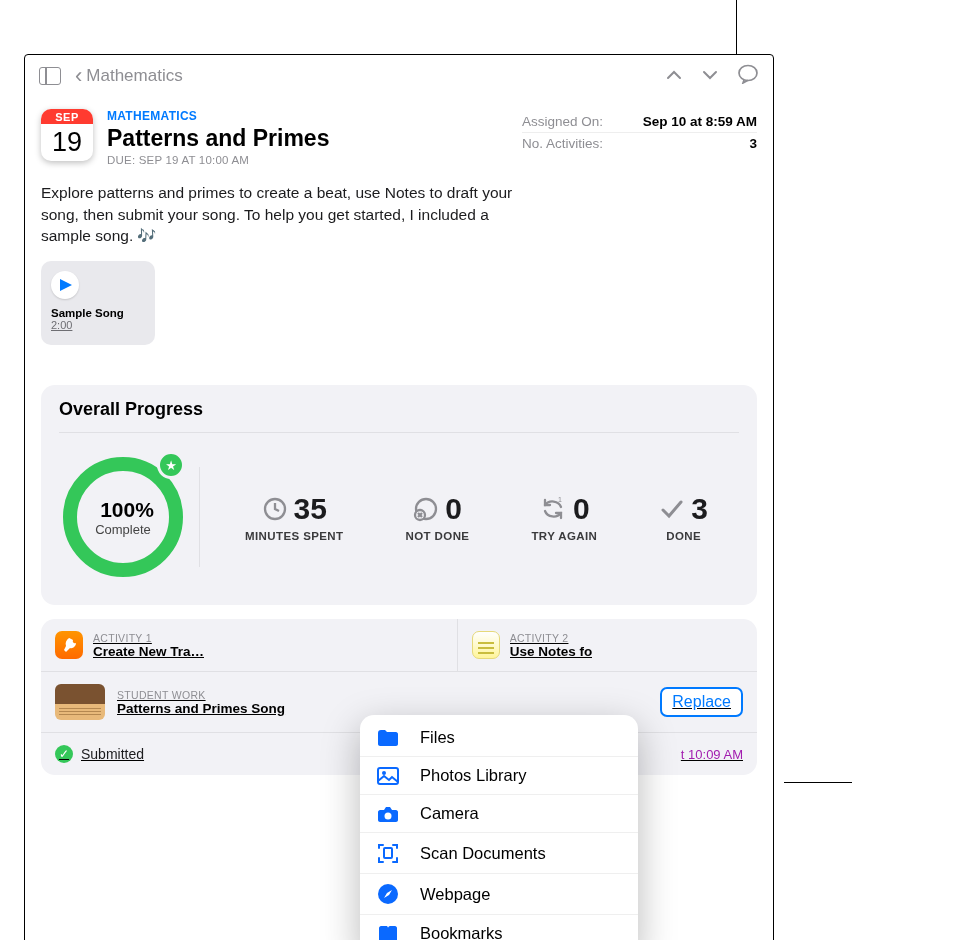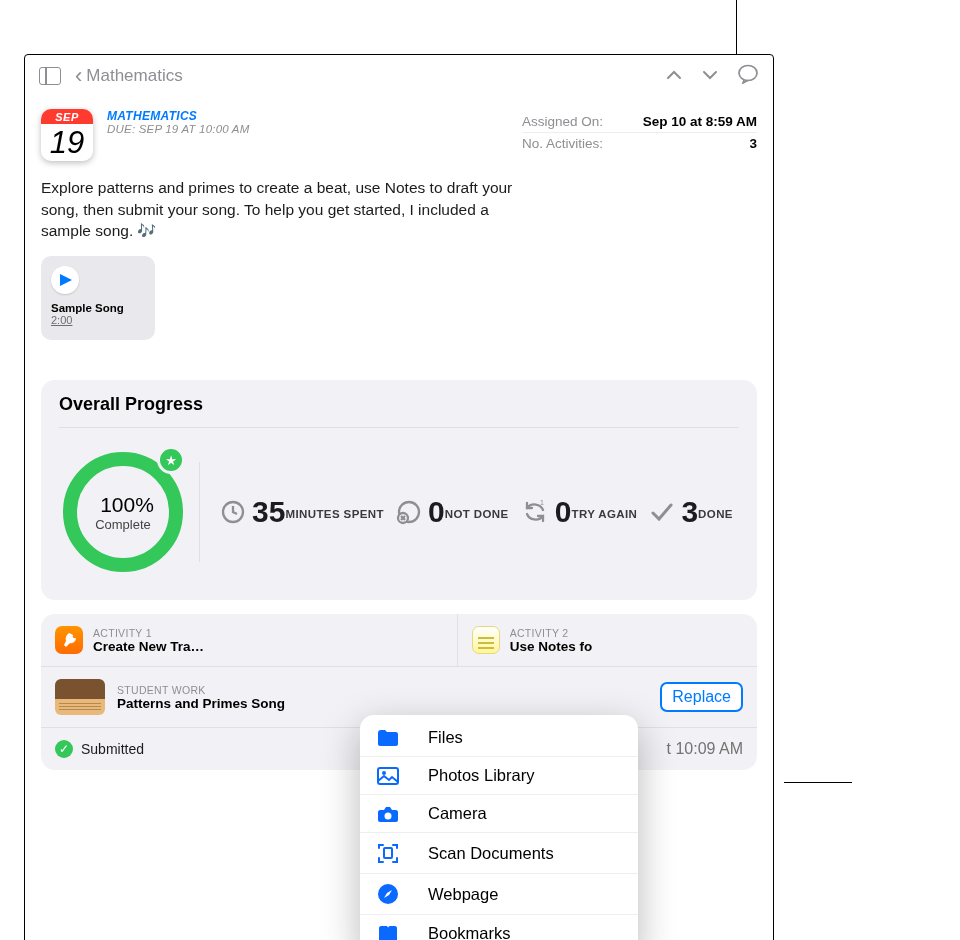--- a/index.html
+++ b/index.html
@@ -14,24 +14,24 @@
     .back-nav { display: flex; align-items: center; color: #8e8e93; font-size: 17px; }
     .back-nav .chev { margin-right: 4px; font-size: 22px; line-height: 1; }
     .tb-icon { color: #8e8e93; margin-left: 18px; }
 
     
     .callout-top { position: absolute; top: 0; left: 736px; width: 1px; height: 62px; background: #000; }
     .callout-right { position: absolute; top: 782px; left: 784px; width: 68px; height: 1px; background: #000; }
 
     
     .header { display: flex; padding: 12px 16px 8px 16px; }
-    .header-left { display: flex; flex: 1; font-style: italic; }
+    .header-left { display: flex; flex: 1; }
     .cal-icon { width: 52px; height: 52px; border-radius: 10px; box-shadow: 0 2px 6px rgba(0,0,0,0.25); overflow: hidden; margin-right: 14px; display: flex; flex-direction: column; }
     .cal-top { background: #ff3b30; color: #fff; font-size: 11px; font-weight: 600; text-align: center; padding: 2px 0 1px 0; letter-spacing: 0.5px; }
-    .cal-bottom { flex: 1; display: flex; align-items: center; justify-content: center; font-size: 31px; font-weight: 400; color: #000; }
+    .cal-bottom { flex: 1; display: flex; align-items: center; justify-content: center; font-size: 27px; font-weight: 400; color: #000; }
     .title-block { }
     .subject { color: #007aff; font-size: 12px; font-weight: 600; letter-spacing: 0.3px; }
     .title { font-size: 23px; font-weight: 700; color: #000; margin: 2px 0 2px 0; }
     .due { color: #8e8e93; font-size: 11.5px; letter-spacing: 0.2px; }
     .meta { width: 235px; padding-top: 2px; }
     .meta-row { display: flex; justify-content: space-between; font-size: 13.5px; padding: 3px 0; }
     .meta-row .lab { color: #8e8e93; }
     .meta-row .val { color: #000; font-weight: 600; }
     .meta-row + .meta-row { border-top: 1px solid #eee; }
 
@@ -47,32 +47,32 @@
     .sample-title { font-size: 11.5px; font-weight: 600; margin-top: 8px; }
     .sample-dur { font-size: 11px; color: #6e6e73; text-decoration: underline; }
 
     
     .progress-panel { margin: 40px 16px 0 16px; background: #f2f2f6; border-radius: 14px; padding: 14px 18px 22px 18px; }
     .pp-title { font-size: 18px; font-weight: 700; color: #000; padding-bottom: 12px; border-bottom: 1px solid #e0e0e4; }
     .pp-body { display: flex; align-items: center; padding-top: 18px; }
     .ring-wrap { position: relative; width: 132px; height: 132px; margin-right: 2px; }
     .ring { width: 120px; height: 120px; border-radius: 50%; border: 14px solid #34c759; display: flex; flex-direction: column; align-items: center; justify-content: center; position: absolute; top: 6px; left: 4px; }
     .badge { position: absolute; top: 0; right: 6px; width: 28px; height: 28px; border-radius: 50%; background: #34c759; border: 3px solid #f2f2f6; display: flex; align-items: center; justify-content: center; color: #fff; font-size: 13px; }
-    .ring .pct { font-size: 21px; font-weight: 400; margin-left: 8px; }
+    .ring .pct { font-size: 21px; font-weight: 700; margin-left: 8px; }
     .ring .sub { font-size: 13px; color: #444; }
     .vr { width: 1px; height: 100px; background: #e0e0e4; margin: 0 14px 0 6px; }
     .stats { flex: 1; display: flex; justify-content: space-around; }
-    .stat { display: flex; flex-direction: row; align-items: center; }
+    .stat { display: flex; flex-direction: column; align-items: center; }
     .stat-top { display: flex; align-items: center; gap: 6px; }
     .stat-top svg, .stat-top .chk { color: #8e8e93; }
     .stat-num { font-size: 30px; font-weight: 700; color: #1c1c1e; }
     .stat-lab { font-size: 11.5px; font-weight: 700; letter-spacing: 0.4px; color: #3a3a3c; margin-top: 4px; }
 
     
-    .act-panel { margin: 14px 16px 0 16px; background: #f2f2f6; border-radius: 14px; overflow: hidden; }
+    .act-panel { margin: 14px 16px 0 16px; background: #f2f2f6; border-radius: 14px; overflow: hidden; text-decoration: underline; }
     .act-row { display: flex; border-bottom: 1px solid #e0e0e4; }
     .act-cell { flex: 1; display: flex; align-items: center; padding: 12px 14px; gap: 10px; border-right: 1px solid #e0e0e4; }
     .act-cell:last-child { border-right: none; }
     .app-icon { width: 28px; height: 28px; border-radius: 7px; display: flex; align-items: center; justify-content: center; font-size: 16px; }
     .garageband { background: linear-gradient(#ff9500,#ff6a00); color: #fff; }
     .notes { background: linear-gradient(#fff,#fff59a); border: 1px solid #e6d97a; position: relative; }
     .notes-lines { position:absolute; left:5px; right:5px; top:10px; height:2px; background:#c9bd3e; box-shadow: 0 5px 0 #c9bd3e, 0 10px 0 #c9bd3e; }
     .act-text { display: flex; flex-direction: column; overflow: hidden; }
     .act-label { font-size: 10.5px; color: #8e8e93; letter-spacing: 0.3px; }
     .act-name { font-size: 13.5px; font-weight: 700; white-space: nowrap; overflow: hidden; text-overflow: ellipsis; }
@@ -81,25 +81,25 @@
     .work-row { display: flex; align-items: center; padding: 12px 14px; gap: 12px; border-bottom: 1px solid #e0e0e4; }
     .thumb { width: 50px; height: 36px; border-radius: 6px; background: linear-gradient(#7a5230 0%, #7a5230 55%, #e8b97a 56%, #e8b97a 100%); position: relative; }
     .thumb .strings { position: absolute; left:4px; right:4px; top:24px; height:1px; background:#b58850; box-shadow: 0 3px 0 #b58850, 0 6px 0 #b58850; }
     .work-text { flex: 1; display: flex; flex-direction: column; }
     .replace-btn { border: 2px solid #007aff; color: #007aff; background: #fff; border-radius: 7px; padding: 4px 10px; font-size: 16px; font-weight: 500; }
 
     
     .sub-row { display: flex; align-items: center; padding: 12px 14px; gap: 8px; }
     .check { width: 18px; height: 18px; border-radius: 50%; background: #34c759; color: #fff; display: flex; align-items: center; justify-content: center; font-size: 12px; }
     .sub-row .lab { flex: 1; font-size: 14px; color: #1c1c1e; }
-    .sub-row .time { font-size: 16px; color: #737373; }
+    .sub-row .time { font-size: 13px; color: #a21caf; }
 
     
     .popup { position: absolute; left: 335px; top: 660px; width: 278px; background: #fff; border-radius: 14px; box-shadow: 0 12px 38px rgba(0,0,0,0.28); padding: 4px 0; z-index: 50; }
-    .menu-item { display: flex; align-items: center; padding: 9px 16px; gap: 28px; font-size: 16.5px; color: #000; border-bottom: 1px solid #efefef; }
+    .menu-item { display: flex; align-items: center; padding: 9px 16px; gap: 20px; font-size: 16.5px; color: #000; border-bottom: 1px solid #efefef; }
     .menu-item:last-child { border-bottom: none; }
     .mi-icon { width: 24px; color: #0a69ff; display: flex; align-items: center; justify-content: center; }
   </style>
 </head>
 <body>
 
 <div class="callout-top"></div>
 <div class="callout-right"></div>
 
 <div class="app">
@@ -130,20 +130,21 @@
   </div>
 
   <div class="header">
     <div class="header-left">
       <div class="cal-icon">
         <div class="cal-top">SEP</div>
         <div class="cal-bottom">19</div>
       </div>
       <div class="title-block">
         <div class="subject">MATHEMATICS</div>
+        <div class="title">Patterns and Primes</div>
         <div class="due">DUE: SEP 19 AT 10:00 AM</div>
       </div>
     </div>
     <div class="meta">
       <div class="meta-row">
         <span class="lab">Assigned On:</span>
         <span class="val">Sep 10 at 8:59 AM</span>
       </div>
       <div class="meta-row">
         <span class="lab">No. Activities:</span>

